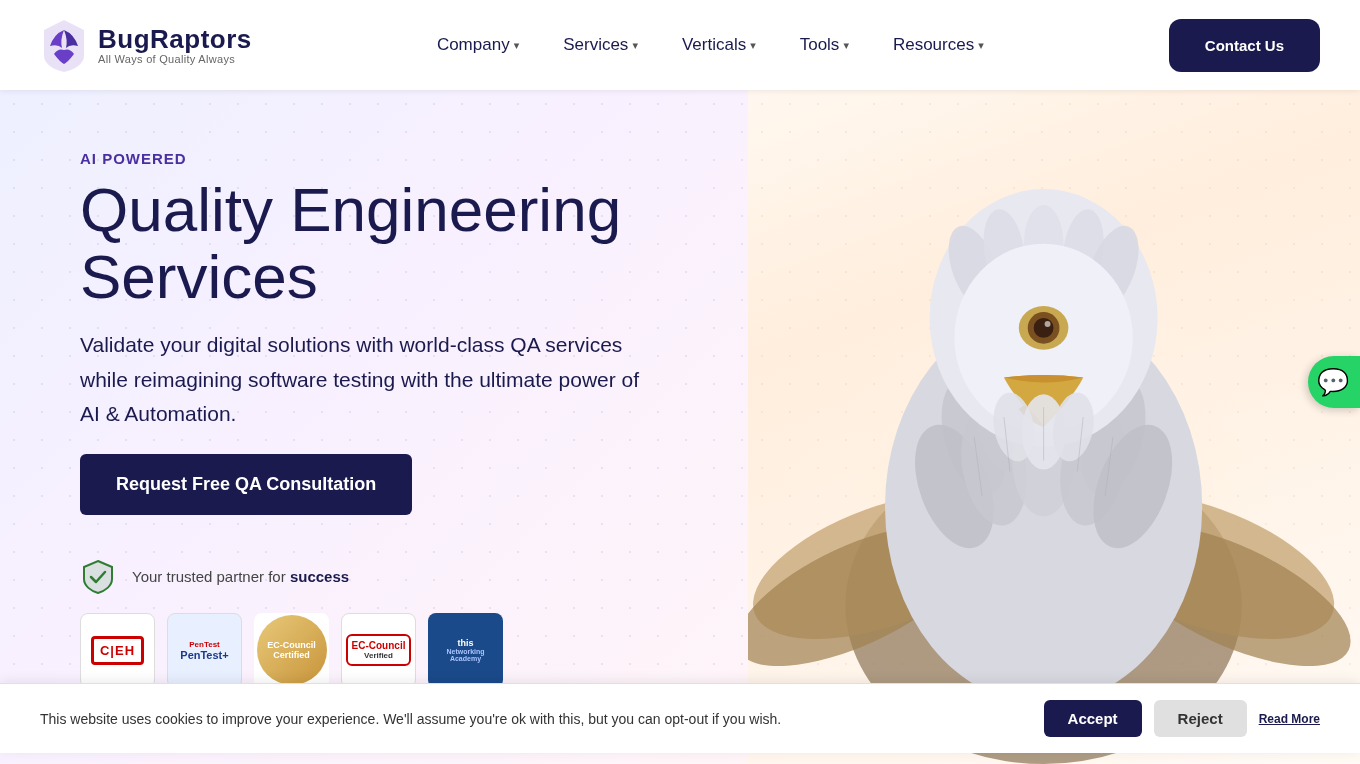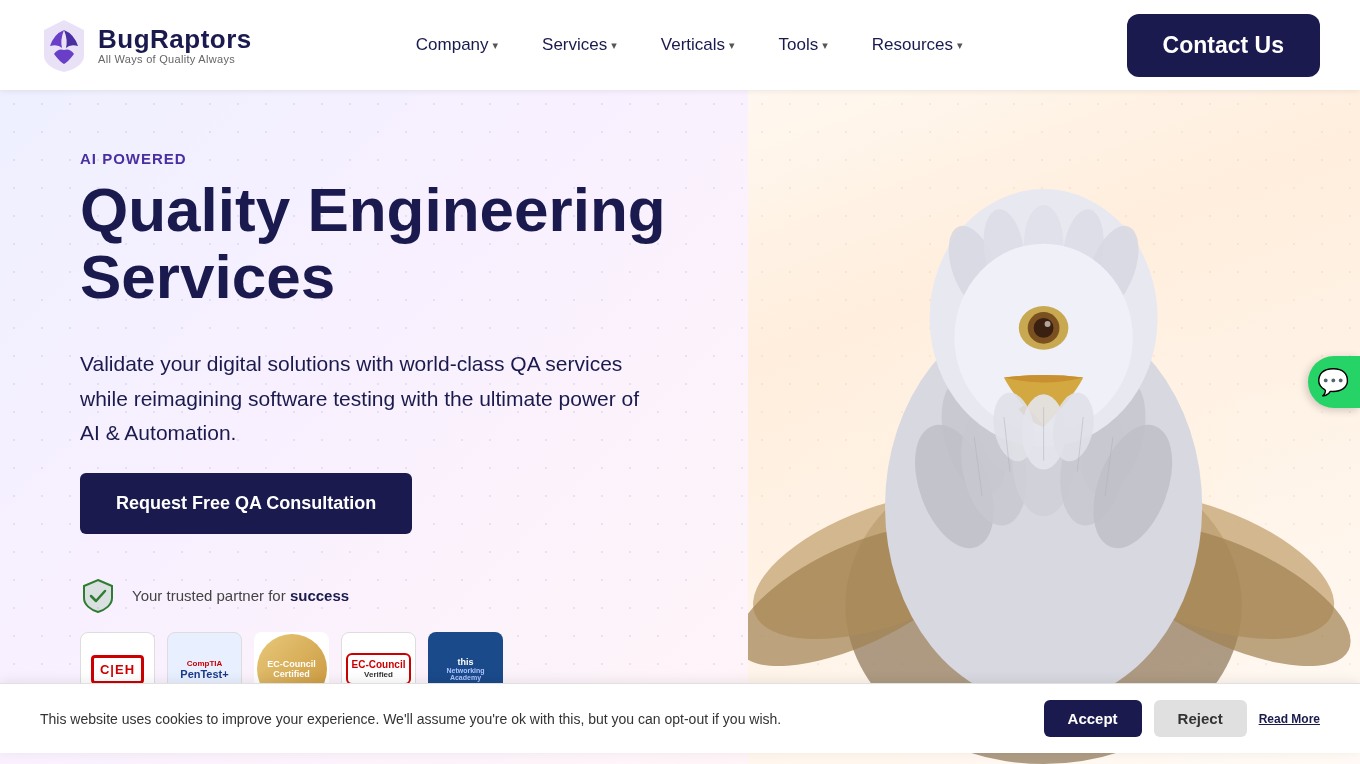--- a/index.html
+++ b/index.html
@@ -40,21 +40,21 @@
       transition: background 0.15s;
     }
     .nav-chevron { font-size: 11px; color: #555; margin-top: 1px; }
 
     .contact-btn {
       background: #1a1a4e;
       color: #fff;
       border: none;
       border-radius: 12px;
       padding: 18px 36px;
-      font-size: 23px;
+      font-size: 15px;
       font-weight: 600;
       cursor: pointer;
       transition: background 0.15s;
     }
 
     
     .hero {
       display: flex;
       min-height: 674px;
       position: relative;
@@ -84,24 +84,24 @@
     .ai-badge {
       font-size: 15px;
       font-weight: 600;
       color: #4a2fa0;
       text-transform: uppercase;
       letter-spacing: 1px;
       margin-bottom: 10px;
     }
     .hero-title {
       font-size: 62px;
-      font-weight: 700;
+      font-weight: 400;
       color: #1a1a4e;
       line-height: 1.08;
-      margin-bottom: 36px;
+      margin-bottom: 17px;
     }
     .hero-desc1, .hero-desc2 {
       font-size: 21px;
       color: #1a1a4e;
       line-height: 1.65;
       margin-bottom: 18px;
       max-width: 580px;
     }
     .cta-btn {
       display: inline-block;
@@ -337,21 +337,21 @@
       </div>
 
       <div class="badges-row">
 
         <div class="badge-item">
           <div class="badge-ceh">C|EH</div>
         </div>
 
         <div class="badge-item" style="background:#e8f0ff;">
           <div class="badge-pentest">
-            <div style="font-size:8px;color:#c00;">CompTIA</div>
+            <div style="font-size:8px;color:#c00;">PenTest</div>
             <div style="font-size:11px;color:#1a3a8a;font-weight:900;">PenTest+</div>
           </div>
         </div>
 
         <div class="badge-item" style="border:none;">
           <div class="badge-round">EC-Council Certified</div>
         </div>
 
         <div class="badge-item">
           <div class="badge-eccouncil">

